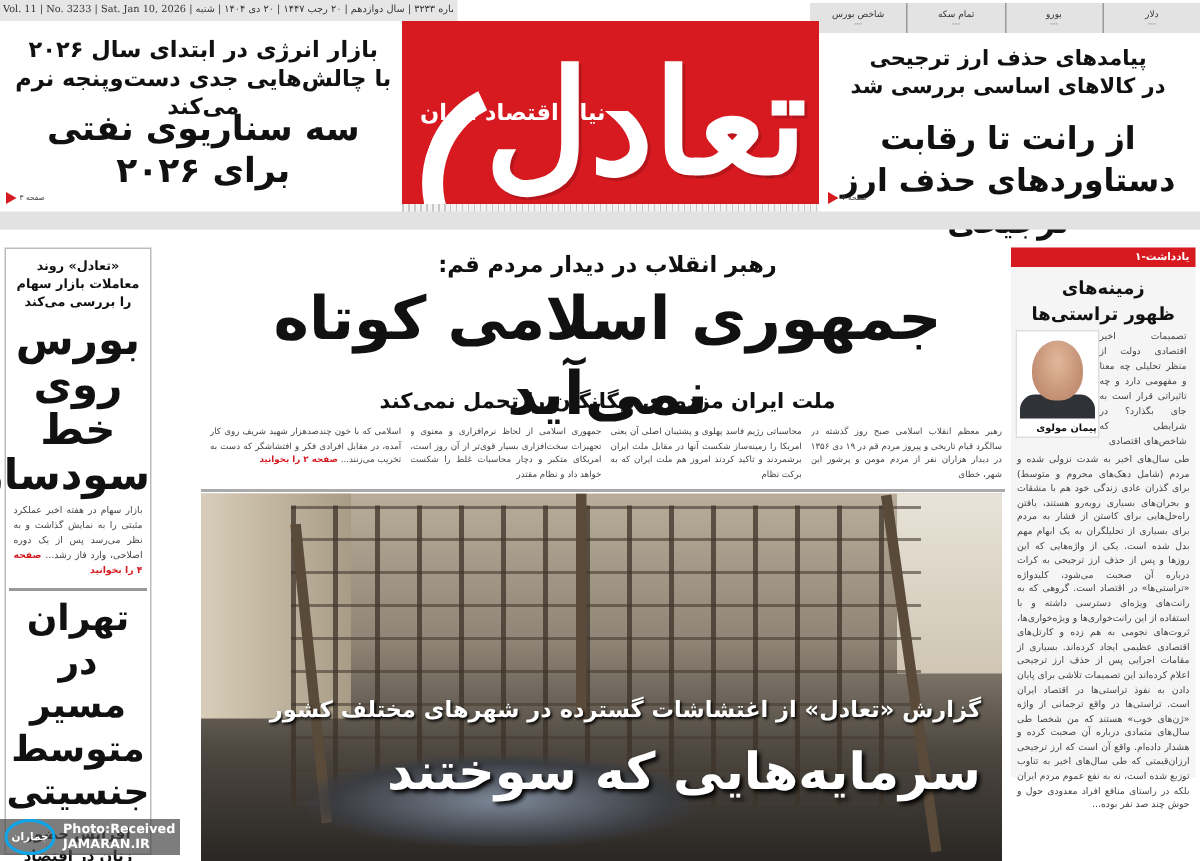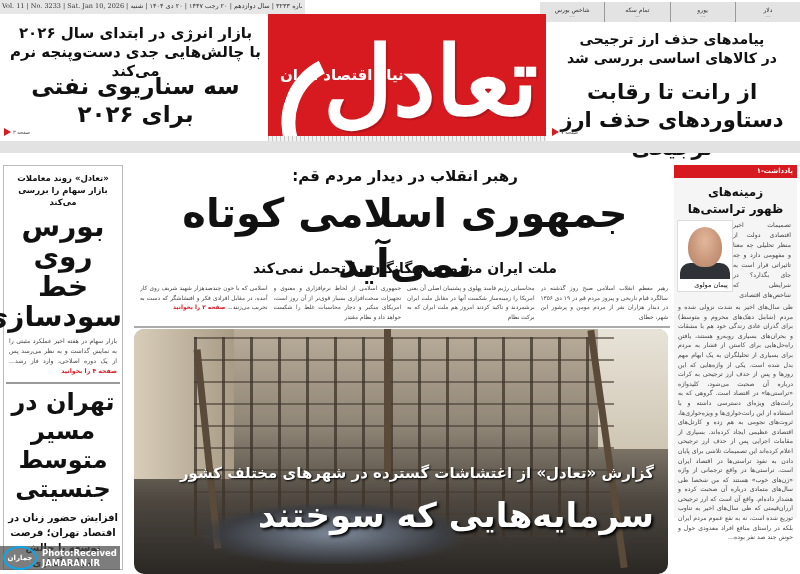--- a/index.html
+++ b/index.html
@@ -31,21 +31,21 @@
   .tl-kicker { position: absolute; left: 8px; top: 24px; width: 255px; font-size: 15px; font-weight: bold; line-height: 19px; }
   .tl-head { position: absolute; left: 8px; top: 72px; width: 255px; font-size: 23px; font-weight: bold; line-height: 28px; }
   .page-ref { position: absolute; font-size: 5px; color: #444; display: flex; align-items: center; gap: 2px; }
   .page-ref .arr { width: 0; height: 0; border-top: 4px solid transparent; border-bottom: 4px solid transparent; border-left: 7px solid #d71920; }
 
   
   .tr-kicker { position: absolute; left: 548px; top: 30px; width: 248px; font-size: 14px; font-weight: bold; line-height: 19px; }
   .tr-head { position: absolute; left: 548px; top: 78px; width: 248px; font-size: 21px; font-weight: bold; line-height: 28px; }
 
   
-  .left-col { position: absolute; left: 3px; top: 165px; width: 120px; height: 405px; border: 1px solid #bbb; }
+  .left-col { position: absolute; left: 3px; top: 165px; width: 98px; height: 405px; border: 1px solid #bbb; }
   .lc-kicker { font-size: 8.5px; font-weight: bold; line-height: 12px; padding: 6px 4px 0; }
   .lc-head1 { font-size: 28px; font-weight: bold; line-height: 30px; margin-top: 4px; }
   .lc-body { font-size: 6.2px; line-height: 10px; padding: 4px 5px 0; color: #444; text-align: justify; direction: rtl; }
   .red-link { color: #d71920; font-weight: bold; }
   .lc-sep { border-top: 2px solid #999; margin: 6px 2px 0; }
   .lc-head2 { font-size: 24px; font-weight: bold; line-height: 29px; margin-top: 4px; }
   .lc-sub2 { font-size: 10px; font-weight: bold; line-height: 15px; margin-top: 6px; padding: 0 4px; }
   .lc-body2 { font-size: 6.2px; line-height: 10.3px; padding: 6px 5px 0; color: #555; text-align: justify; direction: rtl; }
 
   
@@ -56,41 +56,41 @@
   
   .c-kicker { position: absolute; left: 140px; top: 166px; width: 530px; font-size: 15px; font-weight: bold; line-height: 20px; }
   .c-head { position: absolute; left: 140px; top: 188px; width: 530px; font-size: 40px; font-weight: bold; line-height: 50px; letter-spacing: -1px; }
   .c-sub { position: absolute; left: 140px; top: 258px; width: 530px; font-size: 14px; font-weight: bold; line-height: 20px; }
   .c-cols { position: absolute; left: 140px; top: 284px; width: 528px; height: 42px; display: flex; flex-direction: row-reverse; gap: 6px; }
   .c-col { flex: 1; font-size: 5.8px; line-height: 9.5px; color: #444; direction: rtl; text-align: justify; overflow: hidden; }
   .c-rule { position: absolute; left: 134px; top: 326px; width: 536px; border-top: 2px solid #aaa; }
 
   
   .photo { position: absolute; left: 134px; top: 329px; width: 534px; height: 245px; overflow: hidden;
-    background: linear-gradient(180deg, #b9ad9a 0%, #8f8576 40%, #4d4740 70%, #2a2724 100%); border-radius: 10px; }
+    background: linear-gradient(180deg, #b9ad9a 0%, #8f8576 40%, #4d4740 70%, #2a2724 100%); }
   .photo .sky { position: absolute; right: 0; top: 0; width: 70px; height: 120px; background: linear-gradient(180deg, #e8e3d8, #cfc6b4); }
   .photo .bldg { position: absolute; left: 0; top: 0; width: 100px; height: 150px; background: linear-gradient(90deg, #d8cdb8, #a89c87); }
   .photo .bars { position: absolute; left: 60px; top: 8px; width: 420px; height: 200px;
     background:
       repeating-linear-gradient(90deg, rgba(60,50,40,0.75) 0 3px, transparent 3px 28px),
       repeating-linear-gradient(0deg, rgba(70,60,50,0.6) 0 2px, transparent 2px 22px); }
   .photo .pole { position: absolute; width: 7px; background: #5a4a3a; }
   .photo .debris { position: absolute; left: 70px; bottom: 10px; width: 260px; height: 60px; background: radial-gradient(ellipse at center, #7c8797 0%, #3b3d42 60%, transparent 75%); }
   .photo-kicker { position: absolute; left: 0; top: 135px; width: 520px; font-size: 15px; font-weight: bold; color: #fff; text-shadow: 1px 1px 2px #000; direction: rtl; text-align: right; }
   .photo-head { position: absolute; left: 0; top: 162px; width: 520px; font-size: 34px; font-weight: bold; color: #fff; text-shadow: 2px 2px 3px #000; direction: rtl; text-align: right; line-height: 48px; }
 
   
   .right-col { position: absolute; left: 674px; top: 165px; width: 123px; height: 353px; background: #f5f5f5; }
   .rc-header { height: 13px; background: #d71920; color: #fff; font-size: 7px; font-weight: bold; direction: rtl; text-align: right; padding: 2px 4px; }
   .rc-title { font-size: 12px; font-weight: bold; line-height: 17px; margin-top: 6px; }
   .rc-split { display: flex; flex-direction: row; margin-top: 2px; padding: 0 3px; }
   .rc-photo { width: 56px; height: 72px; background: #fff; border: 1px solid #ddd; display: flex; flex-direction: column; align-items: center; }
   .rc-face { width: 34px; height: 40px; margin-top: 6px; border-radius: 50% 50% 45% 45%; background: radial-gradient(ellipse at 50% 35%, #e2b79b 0%, #c28f73 70%); position: relative; }
   .rc-suit { width: 50px; height: 16px; background: #2f3338; border-radius: 10px 10px 0 0; margin-top: -4px; }
-  .rc-name { font-size: 6.5px; font-weight: normal; direction: rtl; margin-top: 2px; margin-left: 12px; }
+  .rc-name { font-size: 6.5px; font-weight: bold; direction: rtl; margin-top: 2px; margin-left: 12px; }
   .rc-intro { flex: 1; font-size: 6.2px; line-height: 10px; color: #444; direction: rtl; text-align: justify; padding-right: 3px; }
   .rc-body { font-size: 6.2px; line-height: 9.6px; color: #444; direction: rtl; text-align: justify; padding: 2px 4px 0; }
 </style>
 </head>
 <body>
 
 <div class="topbar-left">
   <div class="dateline">Vol. 11 | No. 3233 | Sat. Jan 10, 2026 | قیمت: ۱۵۰۰۰ تومان | ۸ صفحه | شماره ۳۲۳۳ | سال دوازدهم | ۲۰ رجب ۱۴۴۷ | ۲۰ دی ۱۴۰۴ | شنبه</div>
 </div>
 

